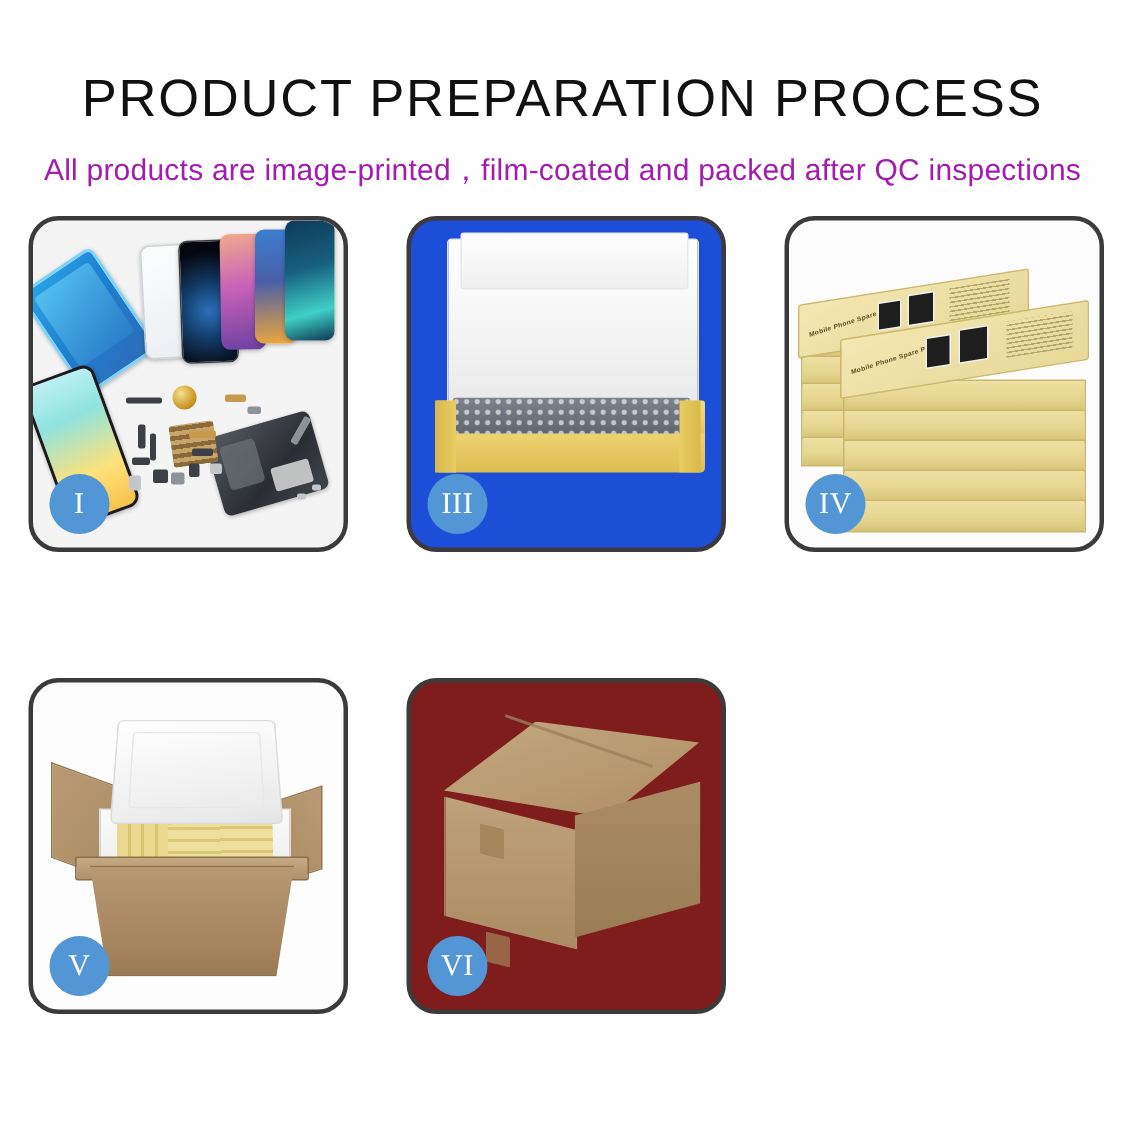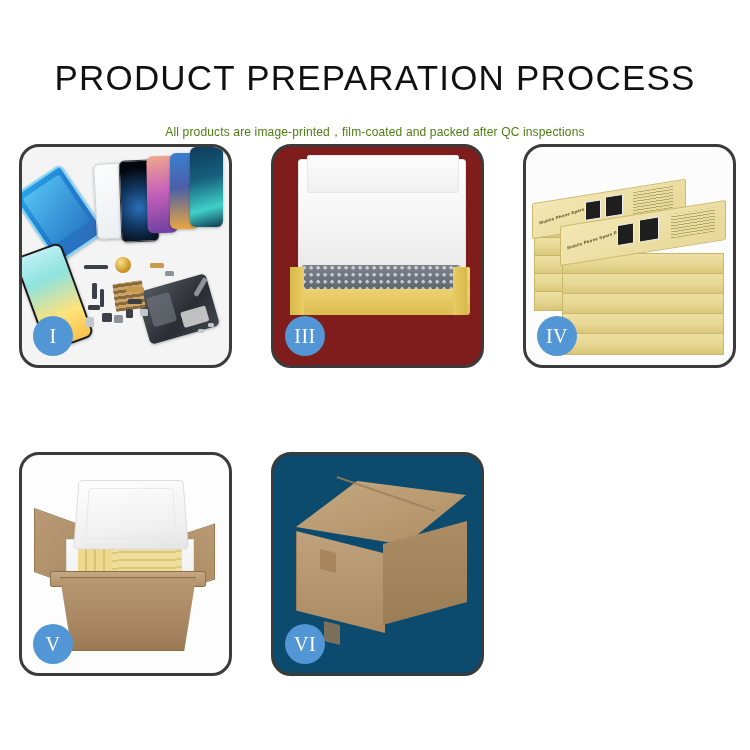--- a/index.html
+++ b/index.html
@@ -16,38 +16,38 @@
   }
 
   
   .header {
     position: absolute;
     left: 0; top: 0;
     width: 750px;
     text-align: center;
   }
   .page-title {
-    margin: 16px;
+    margin: 4px;
     padding-top: 44px;
     font-family: "Liberation Sans", sans-serif;
     font-size: 35px;
     font-weight: 400;
     letter-spacing: 1.2px;
     color: #111111;
     line-height: 1.05;
     white-space: nowrap;
   }
   .page-subtitle {
     margin: 0;
     padding-top: 11px;
     font-family: "Liberation Sans", sans-serif;
-    font-size: 12px;
+    font-size: 20px;
     font-weight: 400;
     letter-spacing: 0.15px;
-    color: #4d7c0f;
+    color: #a21caf;
     white-space: nowrap;
   }
 
   
   .panel-grid {
     position: absolute;
     left: 19px;
     top: 144px;
     width: 717px;
     height: 536px;
@@ -212,21 +212,21 @@
   .p2 .t2{ left:42px; top:82px; width:8px; height:12px;}
   .p2 .t3{ left:28px; top:178px; }
   .p2 .t4{ left:68px; top:176px; }
   .p2 .glare {
     position:absolute; inset:0;
     background:linear-gradient(115deg,rgba(255,255,255,.55) 0 18%,transparent 40%);
     pointer-events:none;
   }
 
   
-  .p3 { background:#7f1d1d; }
+  .p3 { background:#1d4ed8; }
   .p3 .lid {
     position:absolute; left:24px; top:12px; width:166px; height:118px;
     background: linear-gradient(180deg,#ffffff 0%,#f4f4f4 55%,#e7e7e7 100%);
     border:1px solid #e4e4e4;
     border-radius:3px;
     box-shadow: 0 2px 4px rgba(0,0,0,.05);
   }
   .p3 .lid::before{
     content:""; position:absolute; left:8px; top:-5px; width:150px; height:36px;
     background: linear-gradient(180deg,#fdfdfd,#f0f0f0);
@@ -340,21 +340,21 @@
     background: repeating-linear-gradient(90deg,#ecd98f 0 7px,#d9c36c 7px 9px);
     border-radius:1px;
   }
   .p5 .inner-yellow2 {
     position:absolute; left:90px; top:94px; width:70px; height:34px;
     background: repeating-linear-gradient(0deg,#efdf9c 0 6px,#ddc877 6px 8px);
     transform: rotate(-1deg);
   }
 
   
-  .p6 { background:#0c4a6e; }
+  .p6 { background:#7f1d1d; }
   .p6 .c-top {
     position:absolute; left:22px; top:26px; width:170px; height:64px;
     background: linear-gradient(160deg,#c4a782 0%,#b8996f 60%,#ad8e64 100%);
     clip-path: polygon(36% 0, 100% 22%, 64% 100%, 0 72%);
   }
   .p6 .c-seam {
     position:absolute; left:60px; top:38px; width:104px; height:2px;
     background:#9a7f59;
     transform: rotate(19deg);
     opacity:.8;

